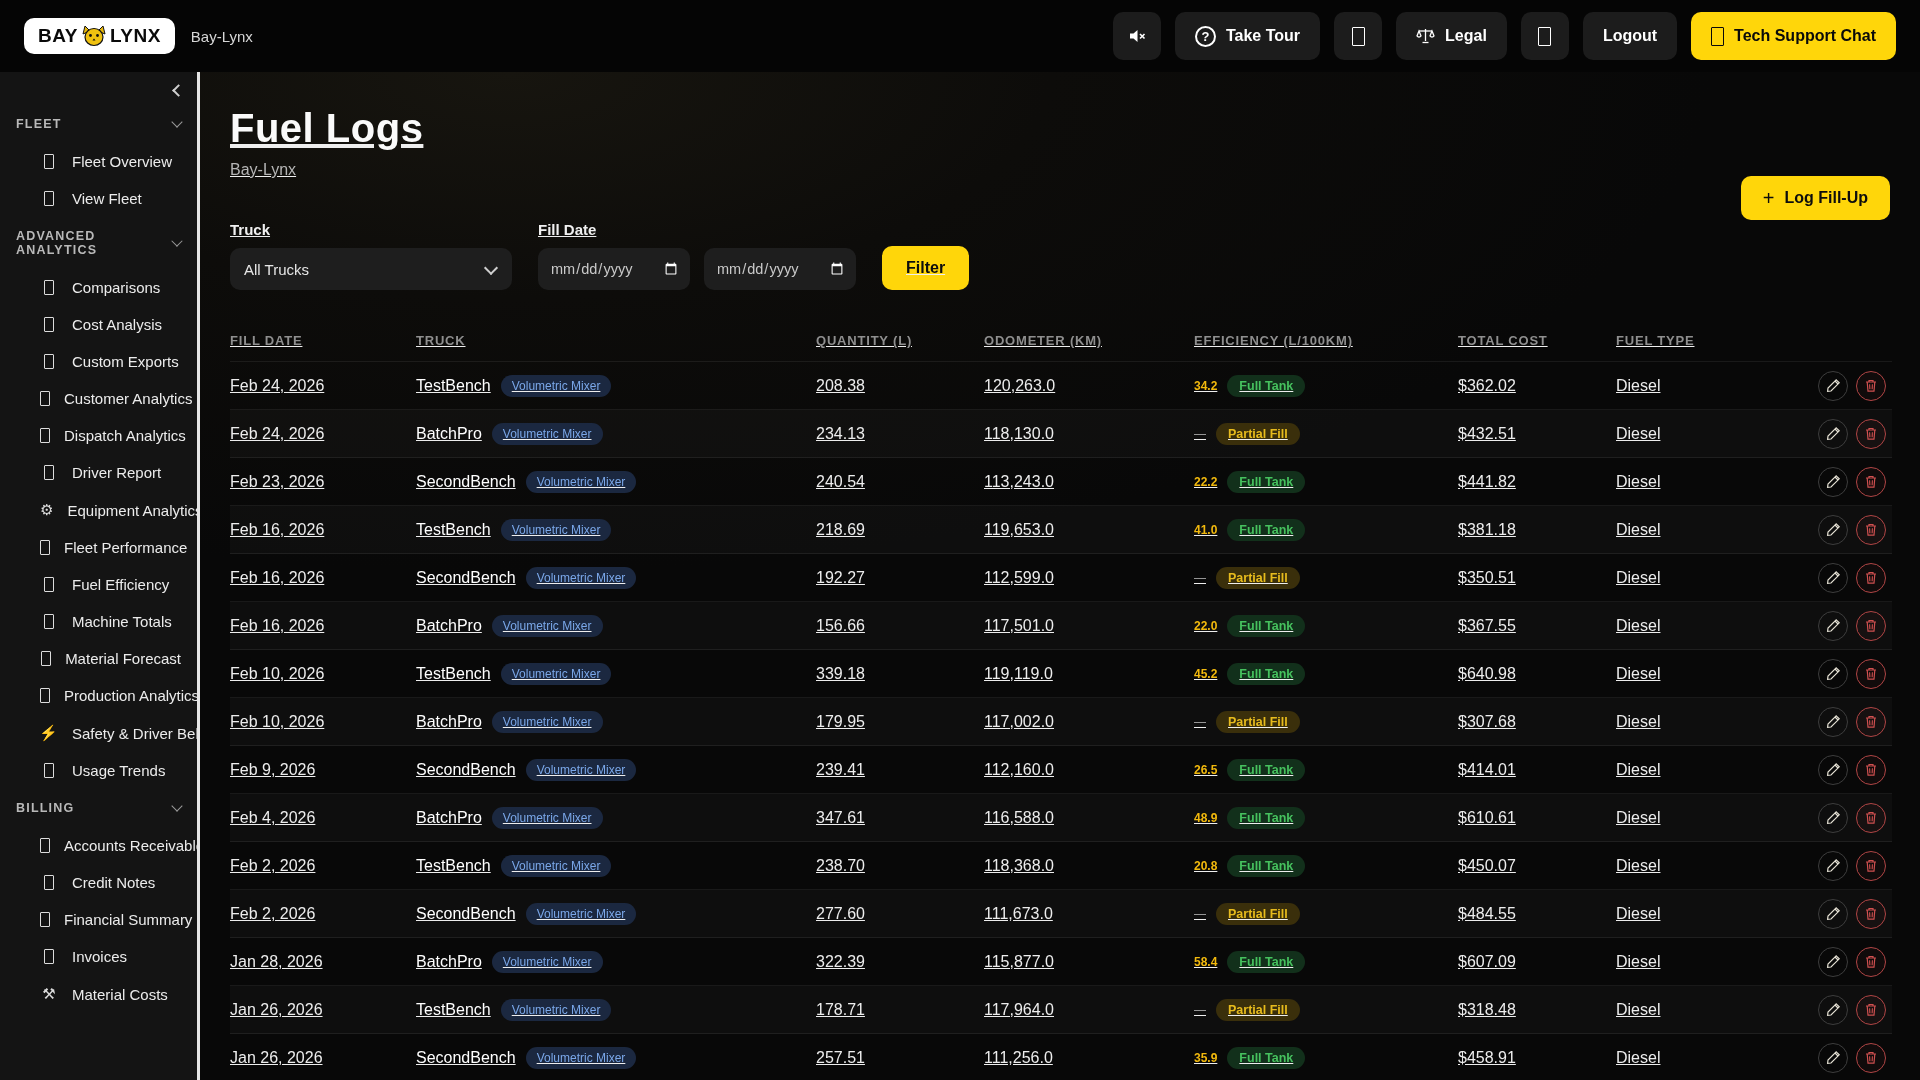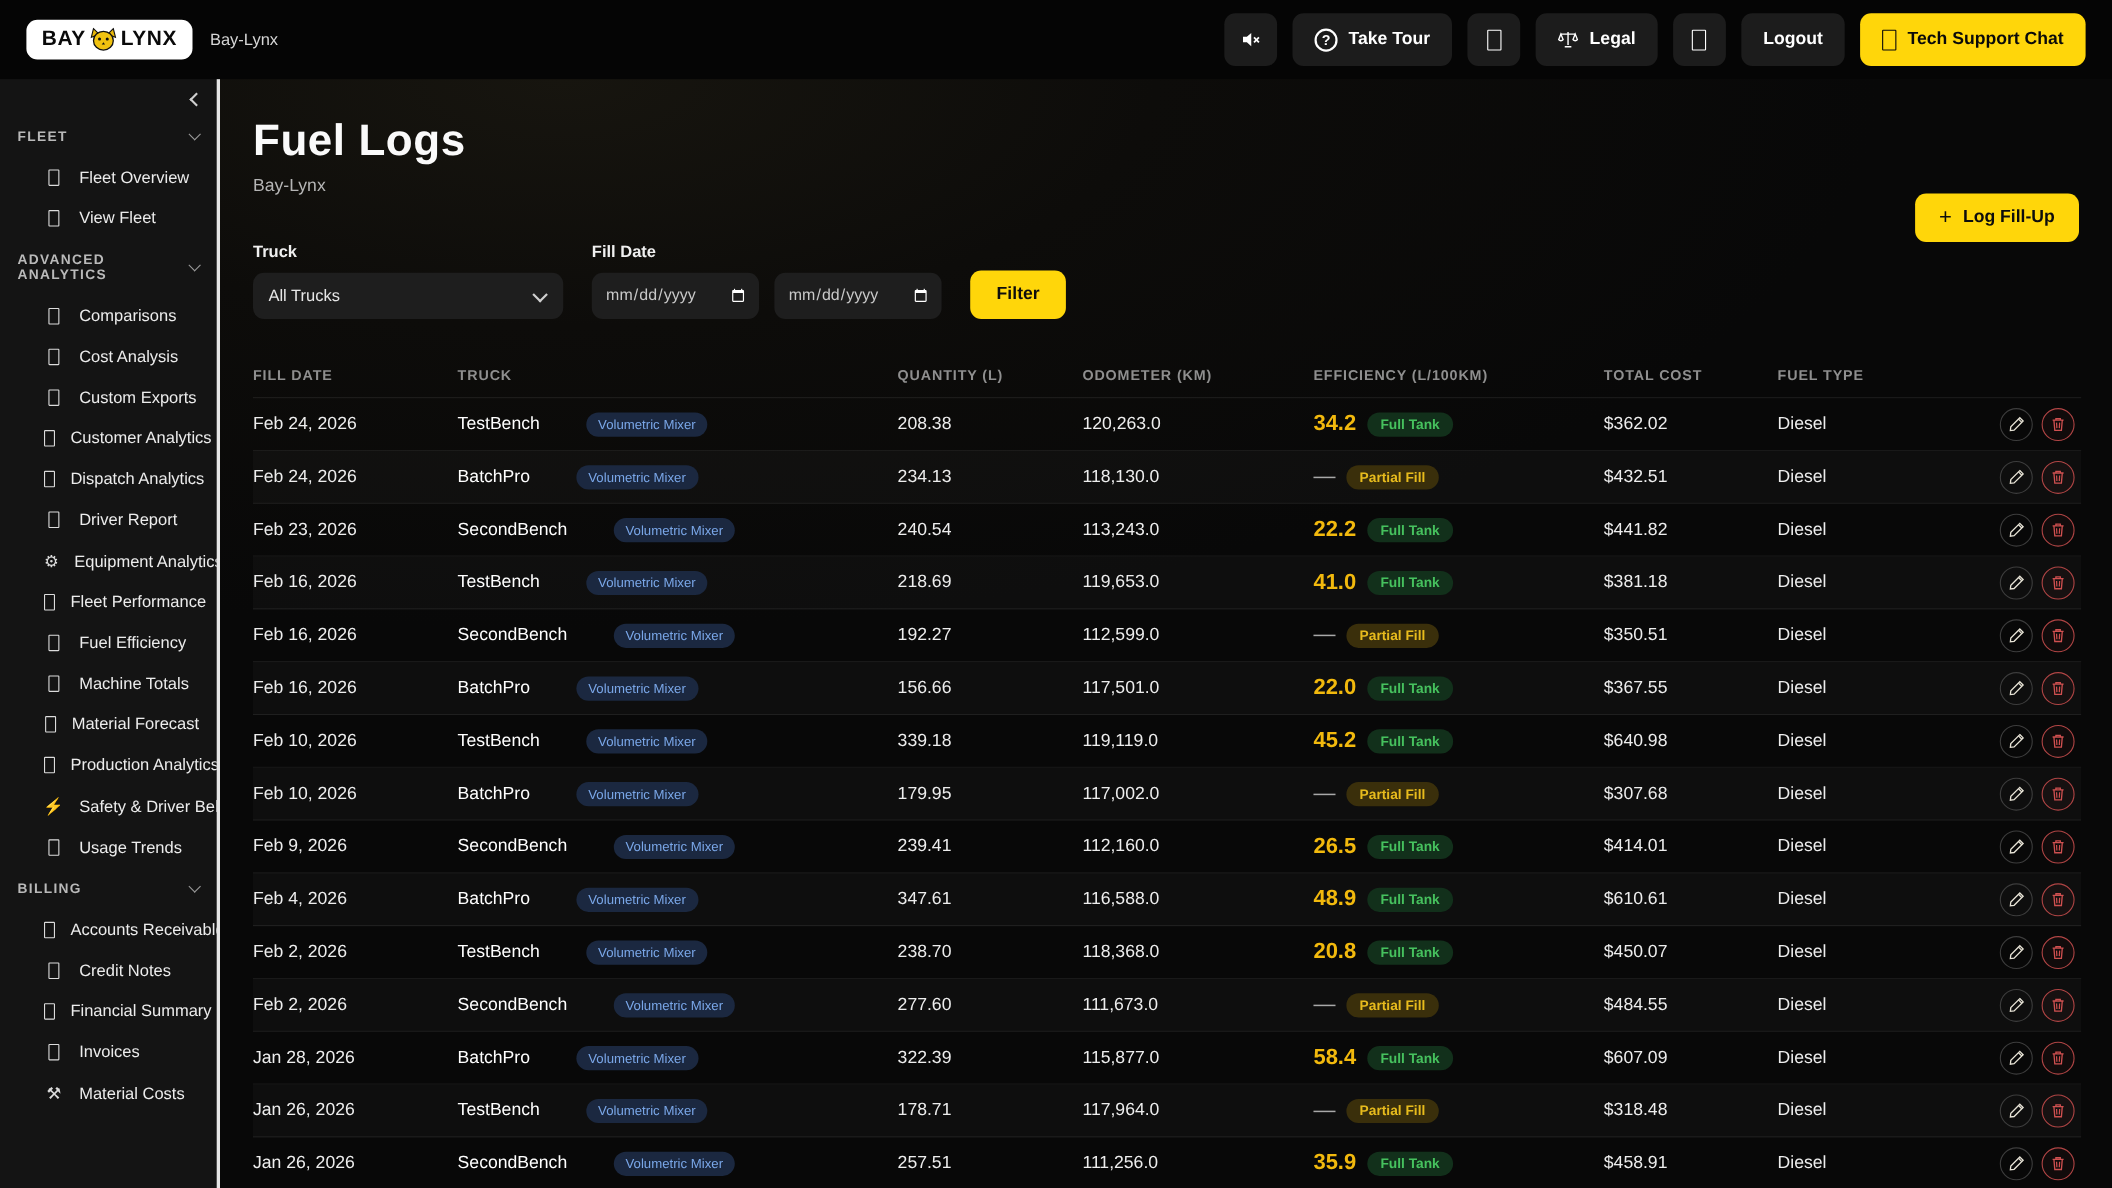--- a/index.html
+++ b/index.html
@@ -62,21 +62,21 @@
   .side-item {
     display:flex; align-items:center; gap:14px; padding:10px 16px 10px 40px;
     color:#ececec; font-size:15px; cursor:pointer; white-space:nowrap;
   }
   .side-item .s-icon { width:18px; display:inline-flex; justify-content:center; color:#dcdcdc; font-size:15px; }
   .side-item .s-icon .tofu { width:10px; height:15px; }
   
   .main {
     flex:1; position:relative;
     background:radial-gradient(1200px 500px at 18% 0%, #17150f 0%, #0d0c0a 45%, #080808 100%);
-    padding:34px 28px 0 30px; overflow:hidden;
+    padding:34px 28px 0 30px; overflow:hidden;text-decoration:underline;
   }
   .page-title { font-size:40px; font-weight:800; color:#fafafa; letter-spacing:.5px; }
   .page-sub { margin-top:10px; color:#b5b5b5; font-size:16px; }
   .logfill-btn {
     position:absolute; top:104px; right:30px;
     background:#ffd60a; color:#0d0d0d; border:none; border-radius:10px;
     font-family:inherit; font-weight:800; font-size:16px;
     height:44px; padding:0 22px; display:flex; align-items:center; gap:10px; cursor:pointer;
   }
   .plus { font-size:20px; font-weight:400; }
@@ -117,24 +117,24 @@
   .thead .hcell {
     color:#8f8f8f; font-size:13px; font-weight:700; letter-spacing:.8px; text-transform:uppercase;
   }
   .thead { height:42px; }
   .trow.zebra { background:rgba(255,255,255,.028); }
   .cell { font-size:16px; color:#ededed; padding-right:10px; }
   .truck-cell { display:flex; align-items:center; gap:10px; }
   .truck-name { color:#fff; }
   .truck-badge {
     background:#1b2840; color:#7aa7e8; font-size:12px;
-    padding:4px 11px; border-radius:999px; white-space:nowrap;margin-left:32px;
+    padding:4px 11px; border-radius:999px; white-space:nowrap;
   }
   .eff-cell { display:flex; align-items:center; gap:10px; }
-  .eff-val { font-weight:800; color:#f2b90d; font-size:20px; }
+  .eff-val { font-weight:800; color:#f2b90d; font-size:12px; }
   .eff-val.none { color:#a8a8a8; font-weight:400; }
   .tank-badge { font-size:12.5px; font-weight:700; padding:4px 12px; border-radius:999px; white-space:nowrap; }
   .tank-badge.full { background:#12301b; color:#46c15e; }
   .tank-badge.partial { background:#3a2f0b; color:#e7bb1d; }
   .actions-cell { display:flex; gap:8px; justify-content:flex-end; padding-right:6px; }
   .act {
     width:30px; height:30px; border-radius:50%; background:transparent;
     display:flex; align-items:center; justify-content:center; cursor:pointer;
   }
   .act.edit { border:1px solid #3d3d3d; }

